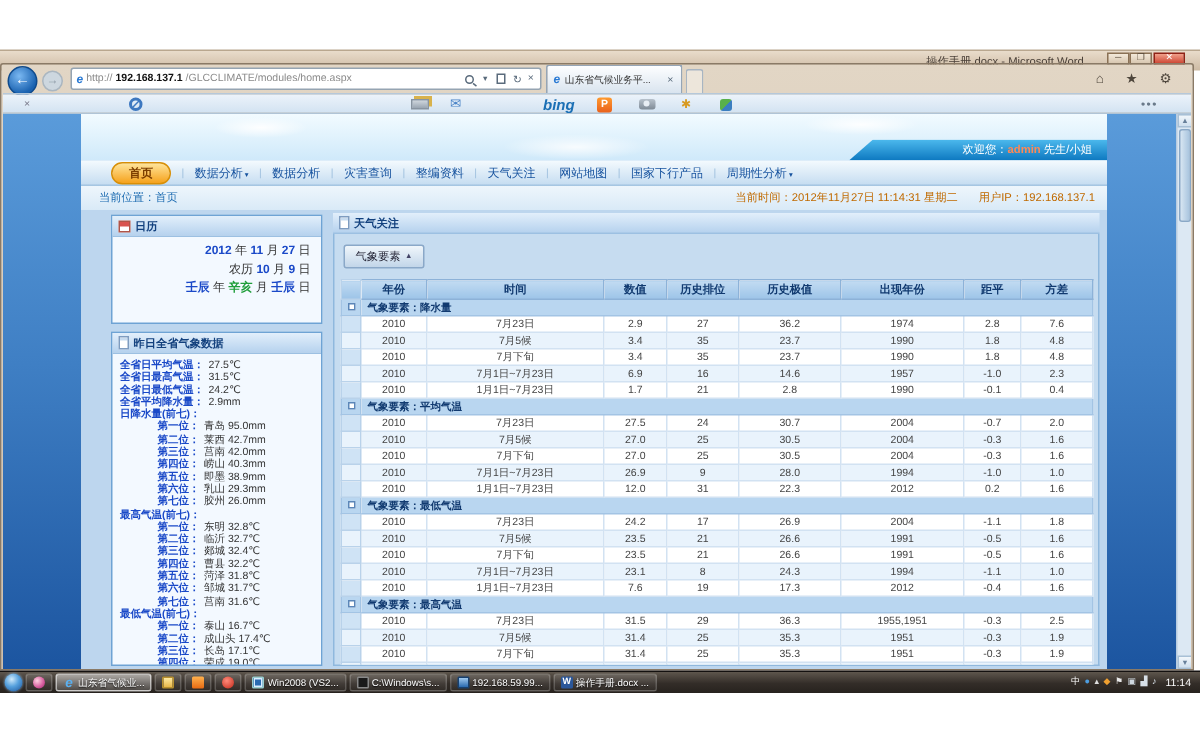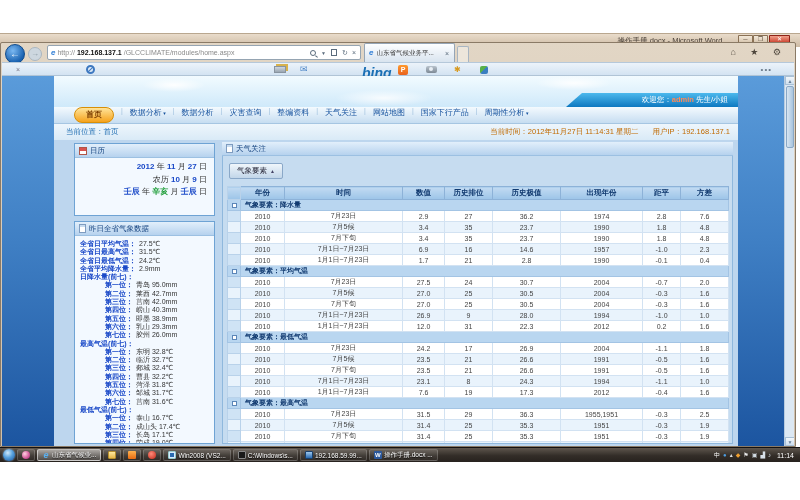--- a/index.html
+++ b/index.html
@@ -44,21 +44,21 @@
     border:1px solid #a8b5c2;border-bottom:none;border-radius:2px 2px 0 0;}
   #win-icons{position:absolute;right:8px;top:4px;font-size:9px;color:#4e463c;letter-spacing:6px;}
   
   #chrome2{position:absolute;left:1px;top:19px;right:1px;height:14px;
     background:linear-gradient(#ecf3fa,#d3e3f2);border-top:1px solid #b5c8da;border-bottom:1px solid #b0c4d6;}
   #c2-close{position:absolute;left:14px;top:3px;font-size:7px;color:#778;}
   #c2-block{position:absolute;left:84px;top:2px;width:9px;height:9px;border:2px solid #3d78c0;border-radius:50%;}
   #c2-block::after{content:"";position:absolute;left:-1px;top:2px;width:7px;height:1px;background:#3d78c0;transform:rotate(-45deg);}
   #c2-cards{position:absolute;left:272px;top:3px;width:12px;height:7px;background:linear-gradient(#cfd6dd,#9aa6b2);border:1px solid #8894a0;box-shadow:2px -2px 0 #d8b24c;}
   #c2-mail{position:absolute;left:298px;top:1px;font-size:9px;color:#4d86c8;}
-  #bing-logo{position:absolute;left:360px;top:2px;font-size:14px;font-weight:bold;font-style:italic;color:#1a6fb5;}
+  #bing-logo{position:absolute;left:360px;top:2px;font-size:10px;font-weight:bold;font-style:italic;color:#1a6fb5;}
   #plugin-p{position:absolute;left:396px;top:2px;width:10px;height:10px;background:linear-gradient(#ff9a2e,#e9611c);
     border-radius:2px;color:#fff;font-size:7px;font-weight:bold;text-align:center;line-height:10px;}
   #c2-camera{position:absolute;left:424px;top:3px;width:11px;height:7px;background:linear-gradient(#b8c2cc,#7e8a96);border-radius:2px;}
   #c2-camera::after{content:"";position:absolute;left:3px;top:1px;width:4px;height:4px;border-radius:50%;background:#e8eef4;}
   #c2-paw{position:absolute;left:452px;top:2px;font-size:8px;color:#d89a20;}
   #c2-puzzle{position:absolute;left:478px;top:3px;width:8px;height:8px;background:linear-gradient(135deg,#58b04a 50%,#3a7ec0 50%);border-radius:2px;}
   #c2-more{position:absolute;right:22px;top:2px;font-size:8px;color:#6a7a8a;letter-spacing:1px;}
 
   
   #viewport{position:absolute;left:1px;top:33px;right:1px;bottom:0;
@@ -74,36 +74,36 @@
       radial-gradient(ellipse 45px 10px at 120px 9px, rgba(255,255,255,.95), transparent 70%),
       radial-gradient(ellipse 70px 12px at 330px 22px, rgba(255,255,255,.8), transparent 70%),
       radial-gradient(ellipse 55px 10px at 520px 7px, rgba(255,255,255,.9), transparent 70%),
       linear-gradient(#f2fbff,#cfe9fa);}
   #site-title{position:absolute;left:34px;top:5px;font-size:17px;font-weight:bold;color:#2e86c8;
     letter-spacing:7px;text-shadow:1px 1px 0 rgba(255,255,255,.9);white-space:nowrap;}
   #welcome{position:absolute;right:0;top:17px;height:14px;width:172px;
     background:linear-gradient(#4cb9ed,#0d78c0);clip-path:polygon(16px 0,100% 0,100% 100%,0 100%);
     color:#fff;font-size:7.5px;line-height:14px;text-align:right;padding-right:10px;white-space:nowrap;}
   #welcome .user{color:#ff8855;font-weight:bold;}
-  #navbar{position:absolute;top:31px;left:0;right:0;height:17px;display:flex;
+  #navbar{position:absolute;top:31px;left:0;right:0;height:17px;display:flex;align-items:center;
     background:linear-gradient(#f4fafe,#c6ddf1);border-bottom:1px solid #a6c6e2;font-size:8px;color:#16529e;white-space:nowrap;}
   .nav-item{cursor:default;}
   .nav-item.home{margin-left:20px;padding:1px 11px;background:linear-gradient(#ffe49a,#f5a21c);
     border:1px solid #d88f07;border-radius:8px;color:#7c3e00;font-weight:bold;}
   .nav-sep{color:#9fc0de;margin:0 7px;font-size:7px;}
   .nav-arrow{font-size:5px;color:#16529e;}
   #breadcrumb-row{position:absolute;top:48px;left:0;right:0;height:16px;display:flex;align-items:center;
     background:linear-gradient(#eef6fc,#d9eaf7);font-size:7.5px;}
   #breadcrumb{margin-left:12px;color:#1b6ab0;}
   #status-time{margin-left:auto;color:#c06a00;}
   #user-ip{margin:0 8px 0 14px;color:#c06a00;}
 
   #content{position:absolute;top:64px;left:0;right:0;bottom:0;background:#bdd6ee;}
   .panel-head{height:14px;background:linear-gradient(#e2effb,#b6d2ee);border-bottom:1px solid #9cc0e2;
-    display:flex;align-items:center;padding-left:4px;gap:3px;font-size:7.5px;font-weight:normal;color:#13417e;white-space:nowrap;text-align:right;}
+    display:flex;align-items:center;padding-left:4px;gap:3px;font-size:7.5px;font-weight:bold;color:#13417e;white-space:nowrap;text-align:right;}
   .cal-ic{width:8px;height:8px;background:#fff;border:1px solid #b05548;position:relative;flex:none;}
   .cal-ic::before{content:"";position:absolute;left:0;top:0;right:0;height:3px;background:#d9534f;}
   .doc-ic{width:7px;height:9px;background:#fff;border:1px solid #7e9cc0;box-shadow:inset 0 2px 0 #c8dcf0;flex:none;}
 
   #cal-panel{position:absolute;left:20px;top:3px;width:141px;height:73px;border:1px solid #6ea3d4;background:#f3f9ff;}
   #cal-body{padding:3px 7px 0 0;text-align:right;font-size:8px;line-height:12.5px;color:#333;white-space:nowrap;}
   .b{color:#1a49c8;font-weight:bold;}
   .g{color:#1f9e3a;font-weight:bold;}
 
   #weather-panel{position:absolute;left:20px;top:81px;width:141px;bottom:2px;border:1px solid #6ea3d4;background:#f3f9ff;overflow:hidden;}

